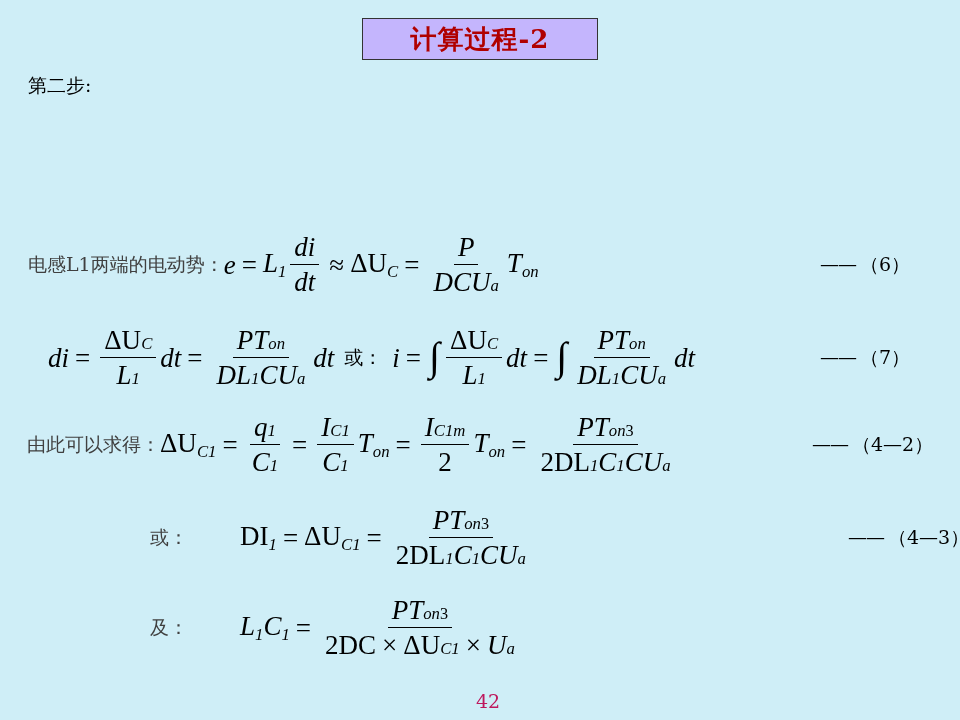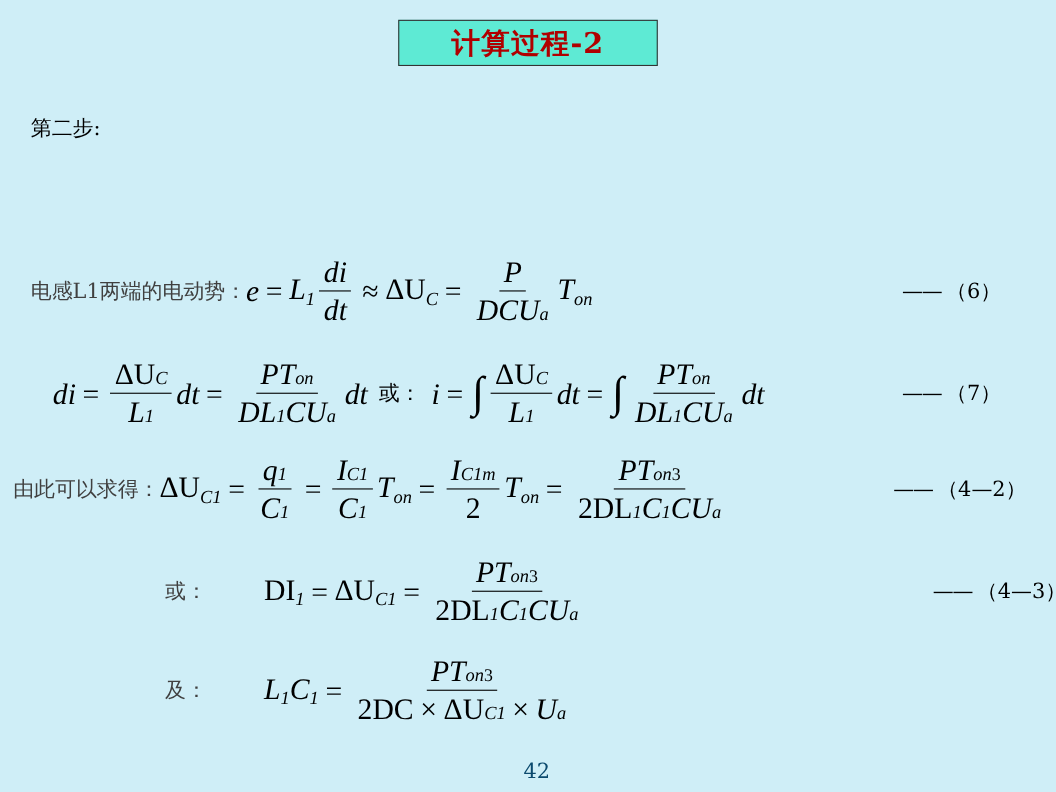--- a/index.html
+++ b/index.html
@@ -20,21 +20,21 @@
     width: 960px;
     height: 720px;
   }
   
   .title-box {
     position: absolute;
     left: 362px;
     top: 18px;
     width: 234px;
     height: 40px;
-    background: #5eead4;
+    background: #c4b5fd;
     border: 1px solid #333;
     display: flex;
     align-items: center;
     justify-content: center;
   }
   .title-text {
     font-family: "DejaVu Serif", serif;
     font-weight: bold;
     font-size: 26px;
     color: #b00000;
@@ -44,21 +44,20 @@
   .para {
     position: absolute;
     font-family: "DejaVu Serif", serif;
     font-size: 19px;
     line-height: 30px;
     color: #000;
   }
   #step-label {
     left: 28px;
     top: 70px;
-    margin-top: 32px;
   }
   #para-main {
     left: 28px;
     top: 103px;
     width: 905px;
     text-indent: 38px;
     text-align: justify;
   }
   
   .eq-row {
@@ -139,21 +138,21 @@
   }
   
   .page-num {
     position: absolute;
     left: 0;
     right: 0;
     top: 690px;
     text-align: center;
     font-family: "DejaVu Serif", serif;
     font-size: 19px;
-    color: #0c4a6e;
+    color: #be185d;
     padding-left: 16px;
   }
   .or-label {
     font-family: "DejaVu Serif", serif;
     font-size: 19px;
     padding: 0 10px;
   }
 </style>
 </head>
 <body>
@@ -250,21 +249,21 @@
             <sub>1</sub>
             <span>CU</span>
             <sub>a</sub>
           </span>
       </span>
       <span>dt</span>
     </span>
   </div>
   <div class="tag" style="left:820px; top:345px;"><span class="dash">——</span><span>（7）</span></div>
 
-  <div class="eq-row" style="left:12px; top:412px;">
+  <div class="eq-row" style="left:27px; top:412px;">
     <span class="lead">由此可以求得：</span>
     <span class="math">
       <span><span class="up">ΔU</span><sub>C1</sub></span>
       <span class="op">=</span>
       <span class="frac">
         <span class="num">
             <span>q</span>
             <sub>1</sub>
           </span>
         <span class="den">

